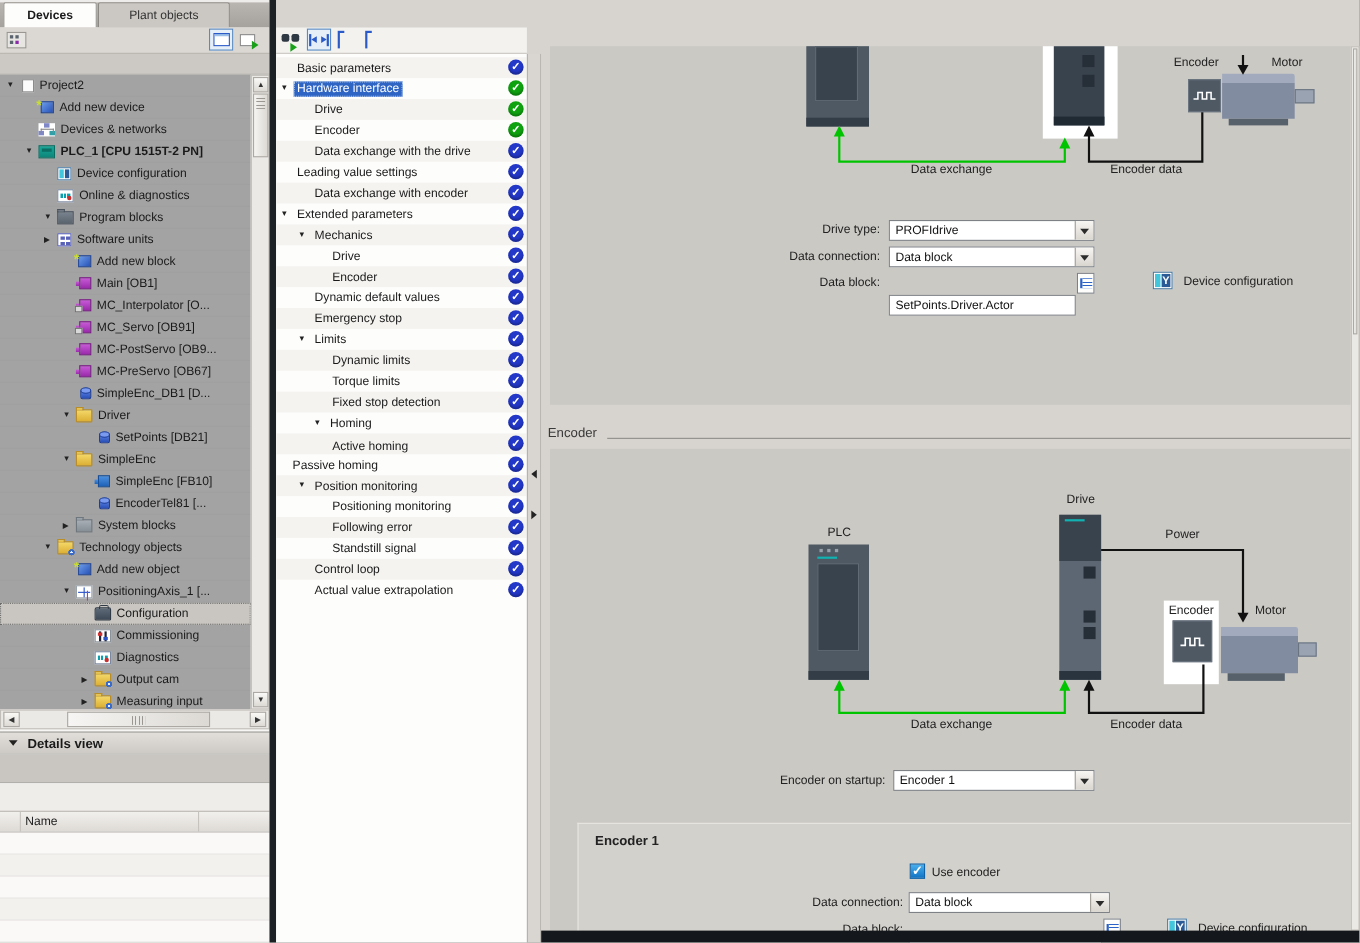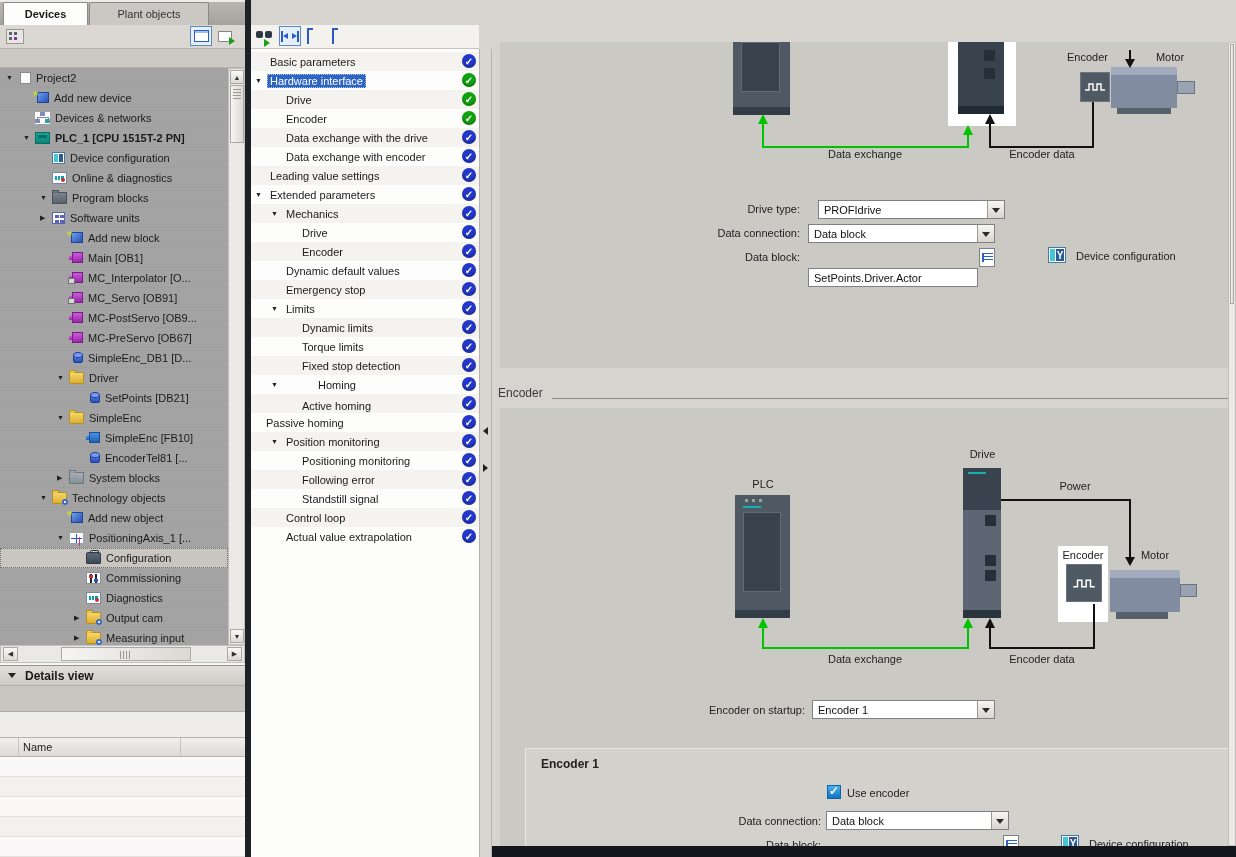--- a/index.html
+++ b/index.html
@@ -453,28 +453,28 @@
       <div class="nrow" style="padding-left: 20px;">
         <span class="arr"></span>
         <span class="nlbl">Encoder</span>
         <span class="st green"></span>
       </div>
       <div class="nrow" style="padding-left: 20px;">
         <span class="arr"></span>
         <span class="nlbl">Data exchange with the drive</span>
         <span class="st blue"></span>
       </div>
+      <div class="nrow" style="padding-left: 4px;">
+        <span class="arr"></span>
+        <span class="nlbl">Leading value settings</span>
+        <span class="st blue"></span>
+      </div>
       <div class="nrow" style="padding-left: 20px;">
         <span class="arr"></span>
         <span class="nlbl">Data exchange with encoder</span>
-        <span class="st blue"></span>
-      </div>
-      <div class="nrow" style="padding-left: 4px;">
-        <span class="arr"></span>
-        <span class="nlbl">Leading value settings</span>
         <span class="st blue"></span>
       </div>
       <div class="nrow" style="padding-left: 4px;">
         <span class="arr">▼</span>
         <span class="nlbl">Extended parameters</span>
         <span class="st blue"></span>
       </div>
       <div class="nrow" style="padding-left: 20px;">
         <span class="arr">▼</span>
         <span class="nlbl">Mechanics</span>
@@ -513,21 +513,21 @@
       <div class="nrow" style="padding-left: 36px;">
         <span class="arr"></span>
         <span class="nlbl">Torque limits</span>
         <span class="st blue"></span>
       </div>
       <div class="nrow" style="padding-left: 36px;">
         <span class="arr"></span>
         <span class="nlbl">Fixed stop detection</span>
         <span class="st blue"></span>
       </div>
-      <div class="nrow" style="padding-left: 20px; gap: 32px;">
+      <div class="nrow" style="padding-left: 34px;">
         <span class="arr">▼</span>
         <span class="nlbl">Homing</span>
         <span class="st blue"></span>
       </div>
       <div class="nrow" style="padding-left: 36px; align-items: flex-end;">
         <span class="arr"></span>
         <span class="nlbl">Active homing</span>
         <span class="st blue"></span>
       </div>
       <div class="nrow" style="">
@@ -606,21 +606,21 @@
         <path d="M630 8 V18" fill="none" stroke="#111" stroke-width="2"></path>
         <polygon points="625,17 635,17 630,26" fill="#111"></polygon>
       </svg>
 
       <div class="dlabel rgt" style="left:540px;top:9px;width:68px;">Encoder</div>
       <div class="dlabel ctr" style="left:640px;top:9px;width:60px;">Motor</div>
       <div class="dlabel ctr" style="left:317px;top:106px;width:96px;">Data exchange</div>
       <div class="dlabel ctr" style="left:494px;top:106px;width:96px;">Encoder data</div>
 
       <div class="flabel" style="left:100px;top:161px;width:200px;">Drive type:</div>
-      <div class="dd" style="left:318px;top:158px;width:187px;height:19px;">
+      <div class="dd" style="left:308px;top:158px;width:187px;height:19px;">
         <span>PROFIdrive</span>
         <span class="dd-btn"></span>
       </div>
       <div class="flabel" style="left:100px;top:185px;width:200px;">Data connection:</div>
       <div class="dd" style="left:308px;top:182px;width:187px;height:19px;">
         <span>Data block</span>
         <span class="dd-btn"></span>
       </div>
       <div class="flabel" style="left:100px;top:209px;width:200px;">Data block:</div>
       <div class="tfield" style="left:308px;top:206px;width:170px;height:19px;">

